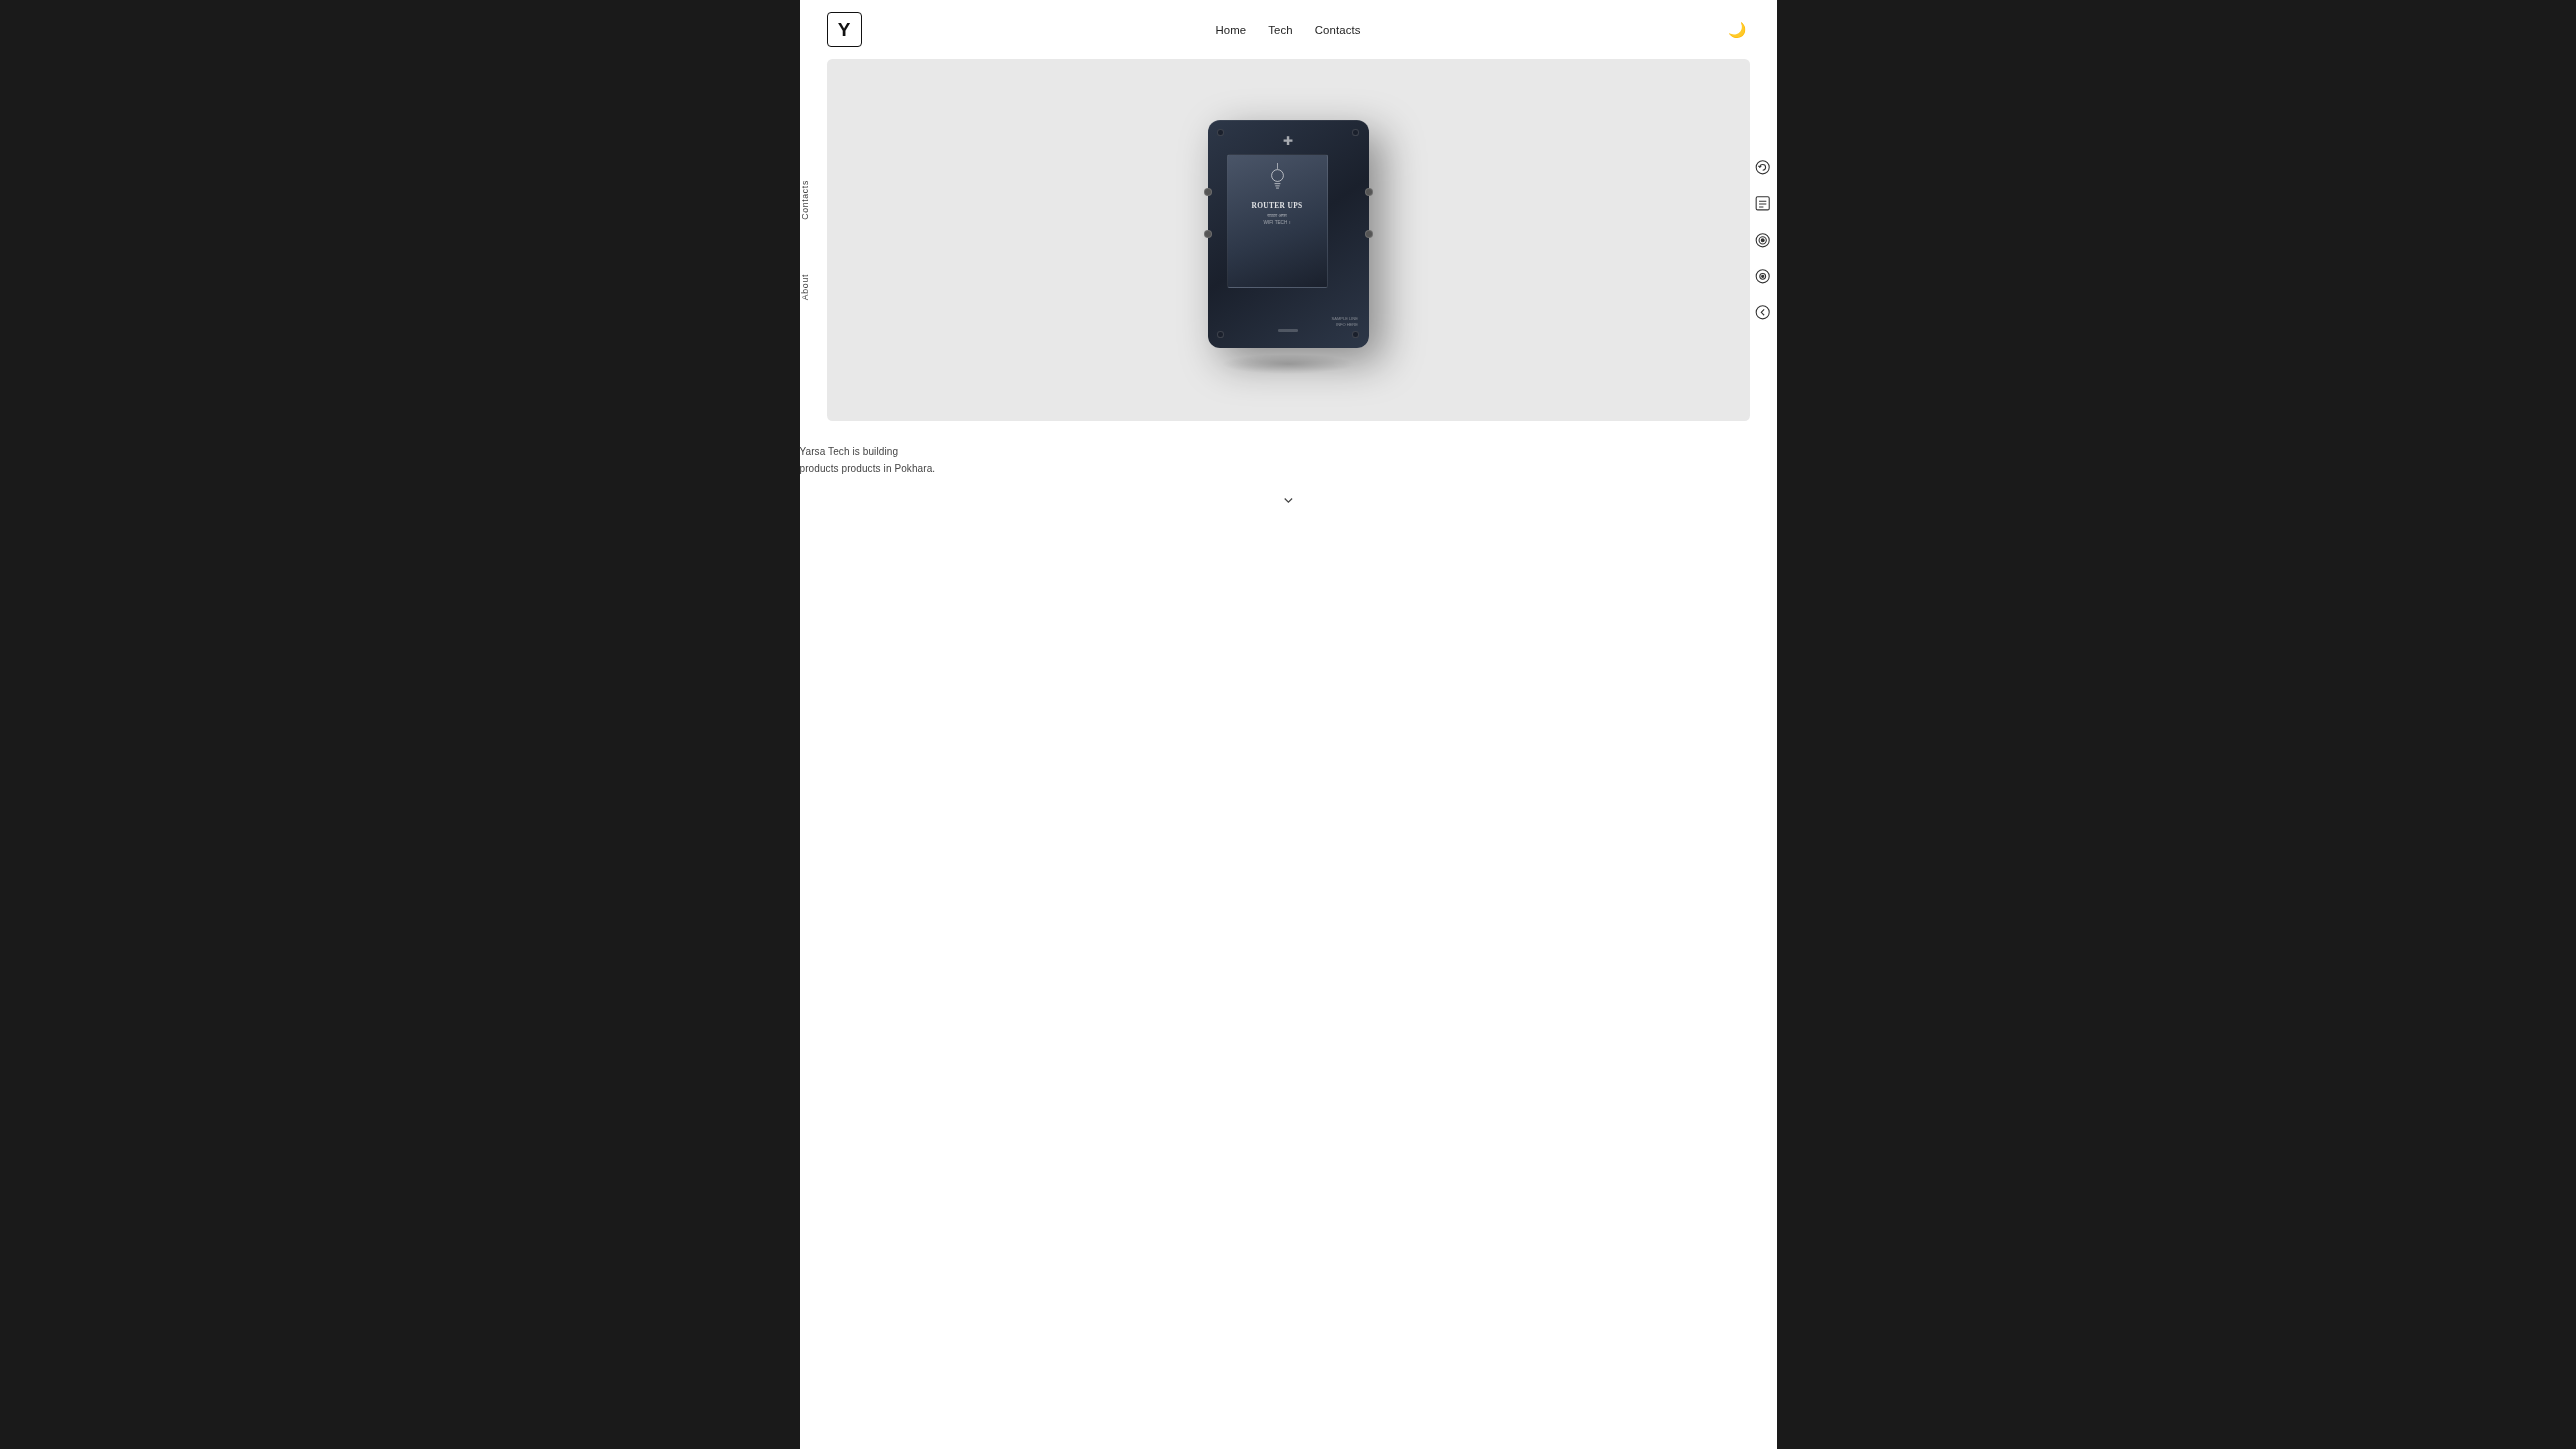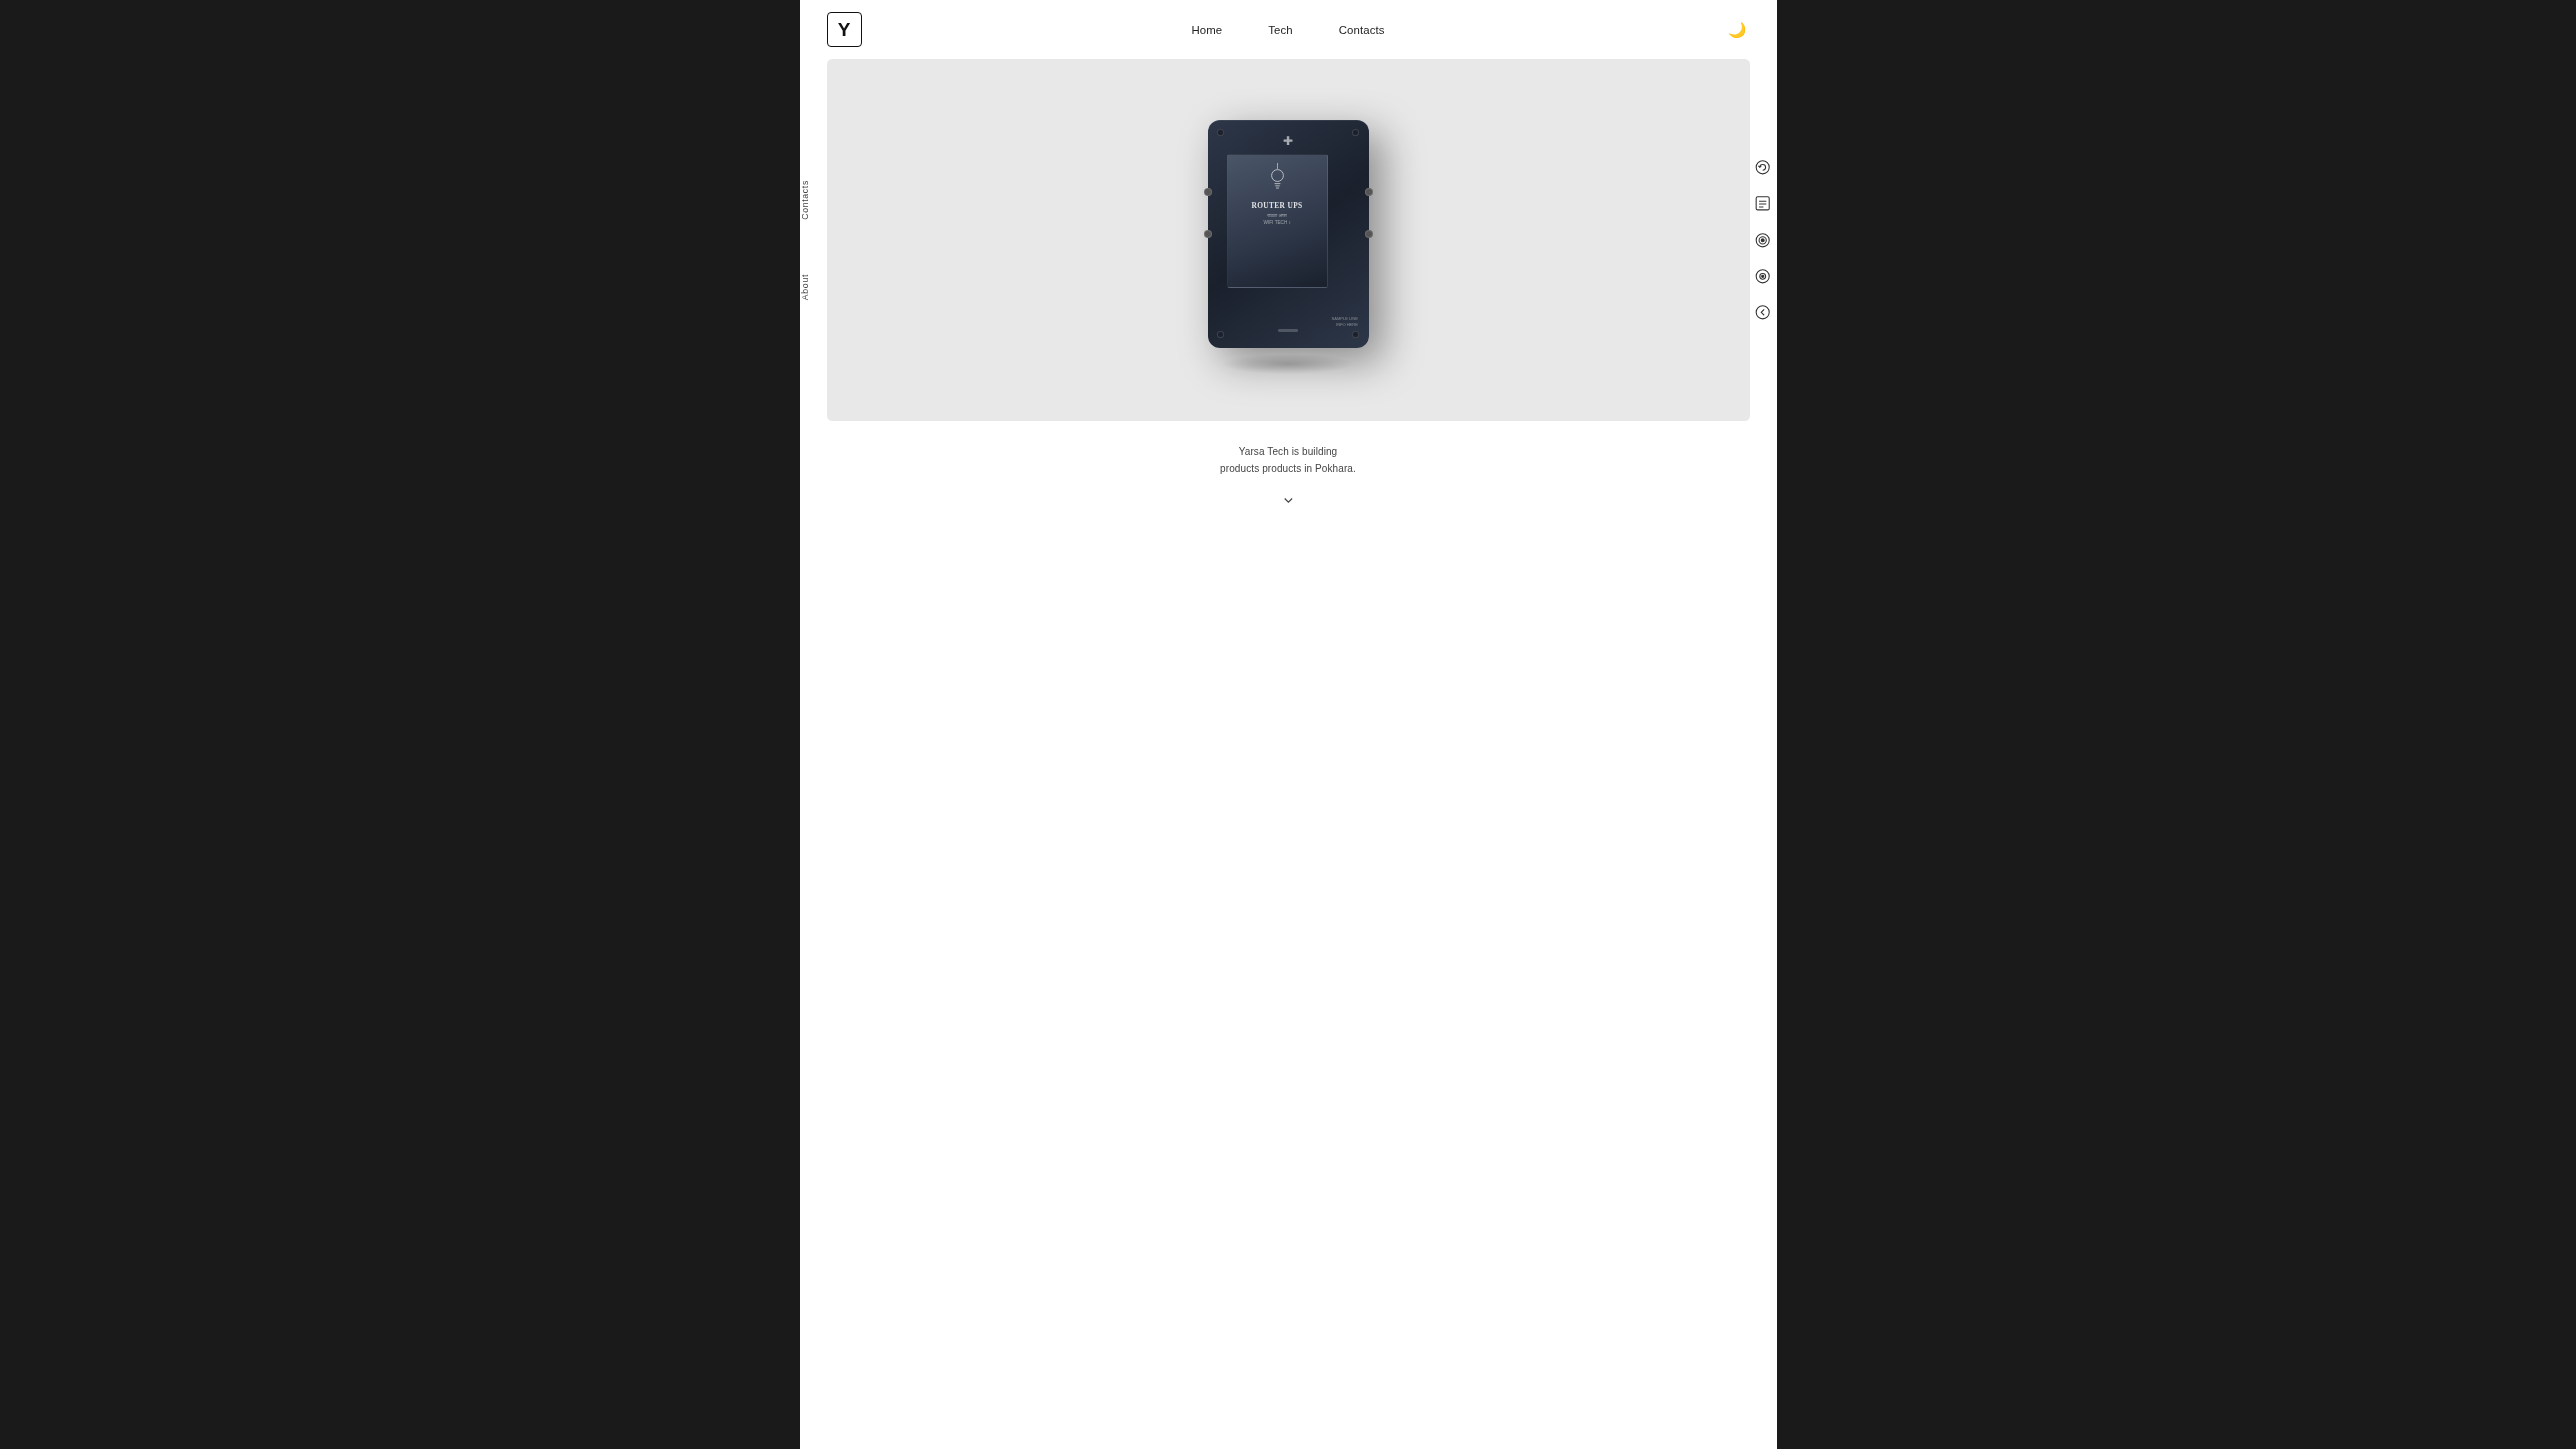--- a/index.html
+++ b/index.html
@@ -45,21 +45,21 @@
       align-items: center;
       justify-content: center;
       font-size: 19px;
       font-weight: 900;
       color: #111;
       cursor: pointer;
     }
 
     .nav-links {
       display: flex;
-      gap: 46px;
+      gap: 22px;
       list-style: none;
       position: absolute;
       left: 50%;
       transform: translateX(-50%);
     }
 
     .nav-links li a {
       text-decoration: none;
       color: #222;
       font-size: 11.4px;
@@ -297,21 +297,20 @@
     .sidebar-icon svg {
       width: 17.4px;
       height: 17.4px;
       stroke: #333;
       fill: none;
       stroke-width: 1.5;
     }
 
     
     .footer-text {
-      text-align: center;
       padding: 21.5px 0 10.7px;
     }
 
     .footer-text p {
       font-size: 10px;
       color: #444;
       line-height: 1.7;
       letter-spacing: 0.01em;
     }
 

